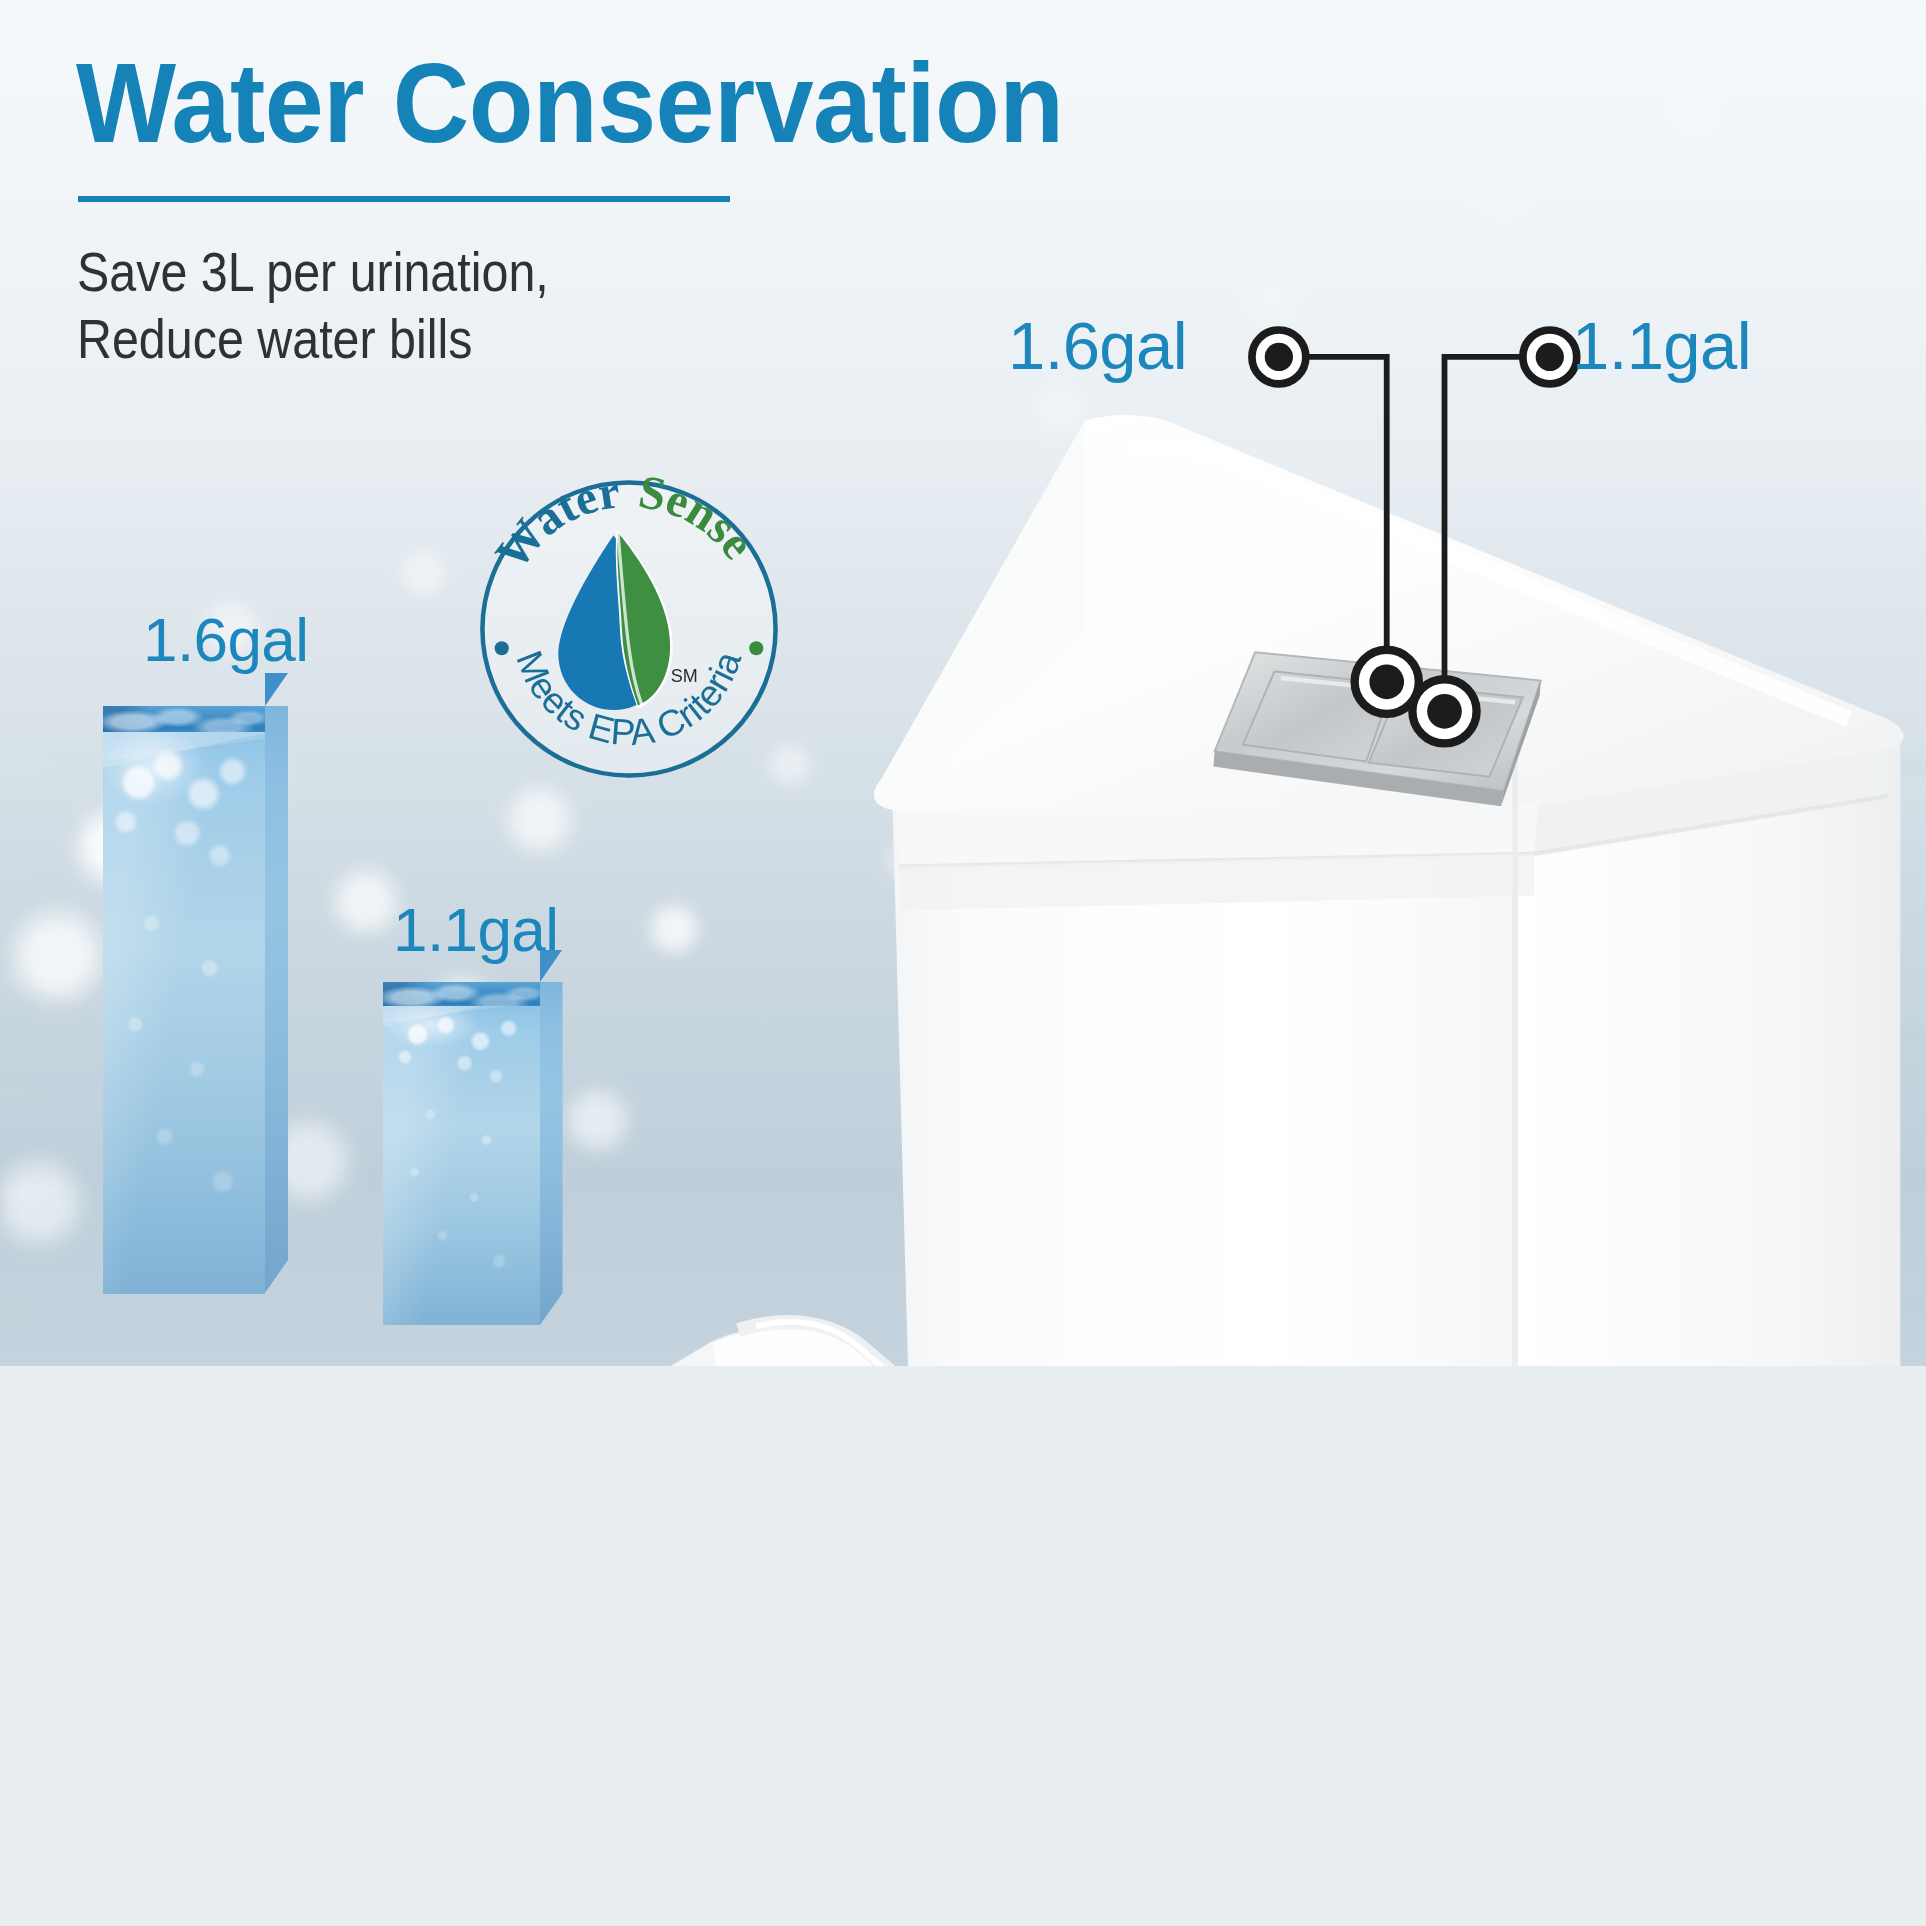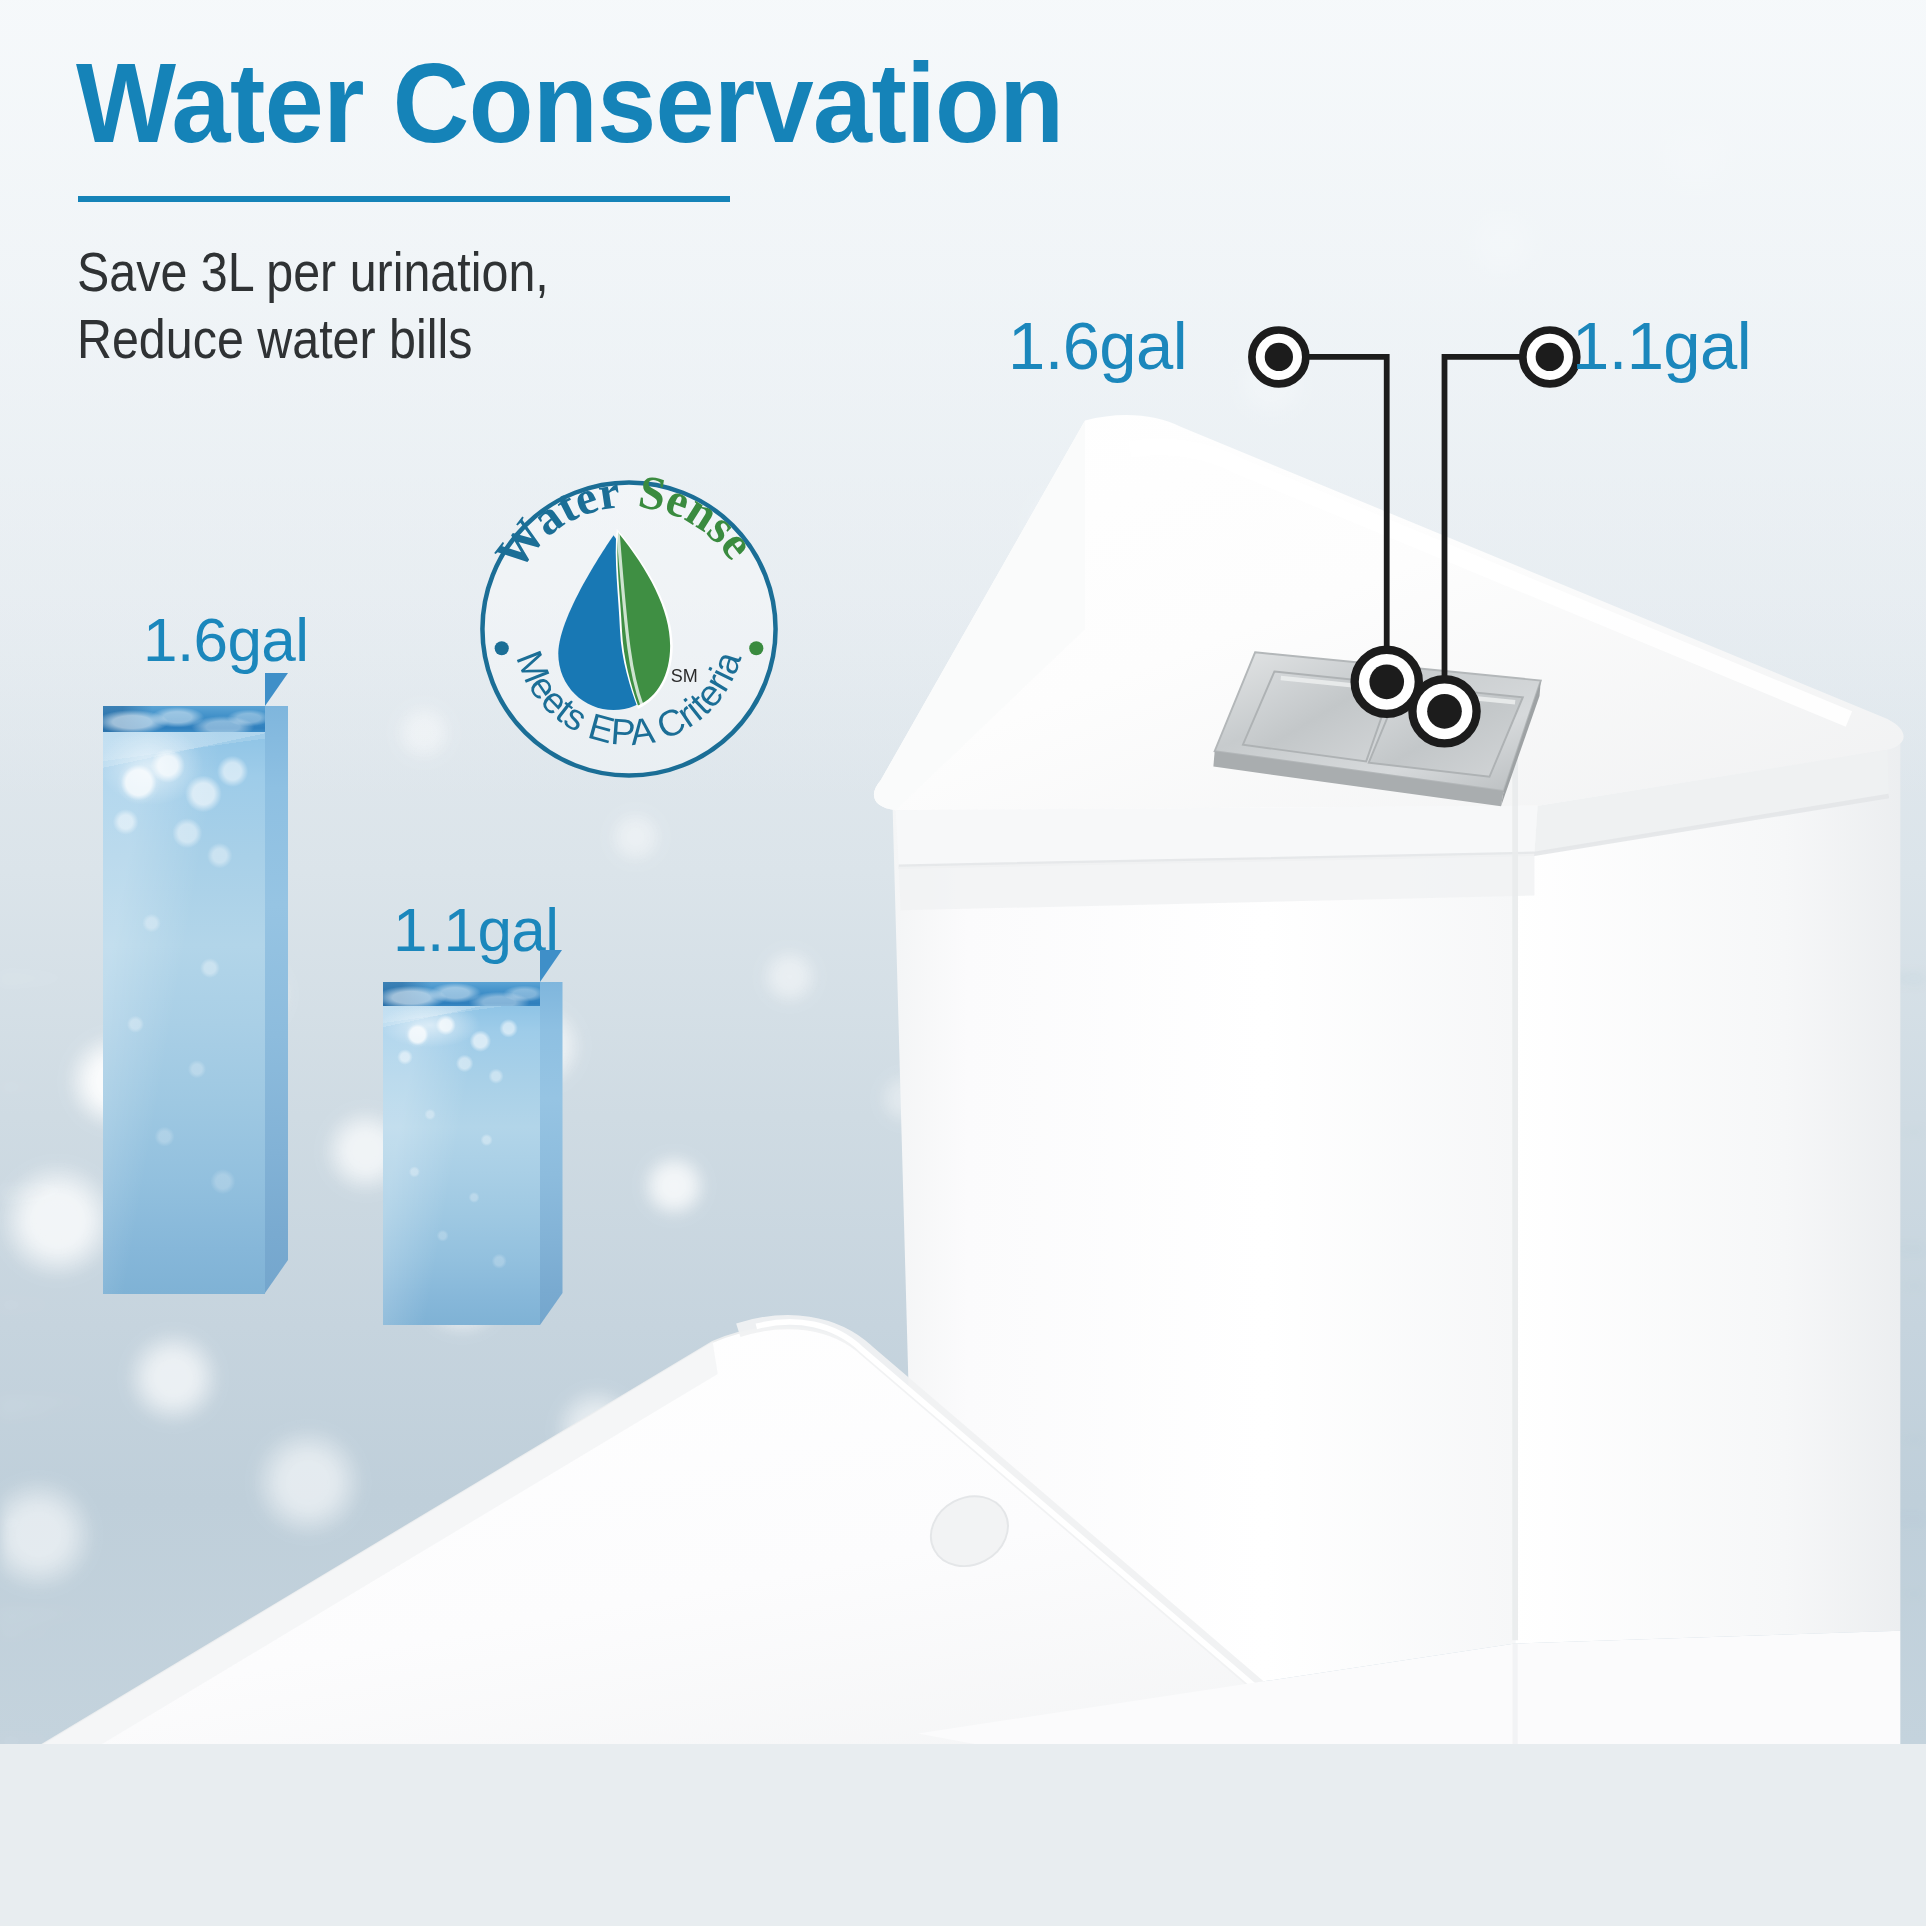--- a/index.html
+++ b/index.html
@@ -1,21 +1,21 @@
 <!DOCTYPE html>
 <html style="font-size:10.3px"><head>
 <meta charset="utf-8">
 <style>
   html,body{margin:0;padding:0;}
   body{
     width:1926px;height:1926px;overflow:hidden;
     font-family:"Liberation Sans",sans-serif;
     background:#e8edf0;
   }
-  #stage{position:relative;width:1926px;height:1744px;overflow:hidden;}
+  #stage{position:relative;width:1926px;height:1366px;overflow:hidden;}
 
   
   .bg-base{
     position:absolute;inset:0;
     background:
       linear-gradient(180deg,#eef2f5 0%,#e9eef2 18%,#e4eaef 34%,#dbe4ea 50%,
                       #cfdbe3 64%,#c6d4de 76%,#bfcfda 86%,#c4d3dd 100%);
   }
   .bg-bokeh{
     position:absolute;inset:0;

